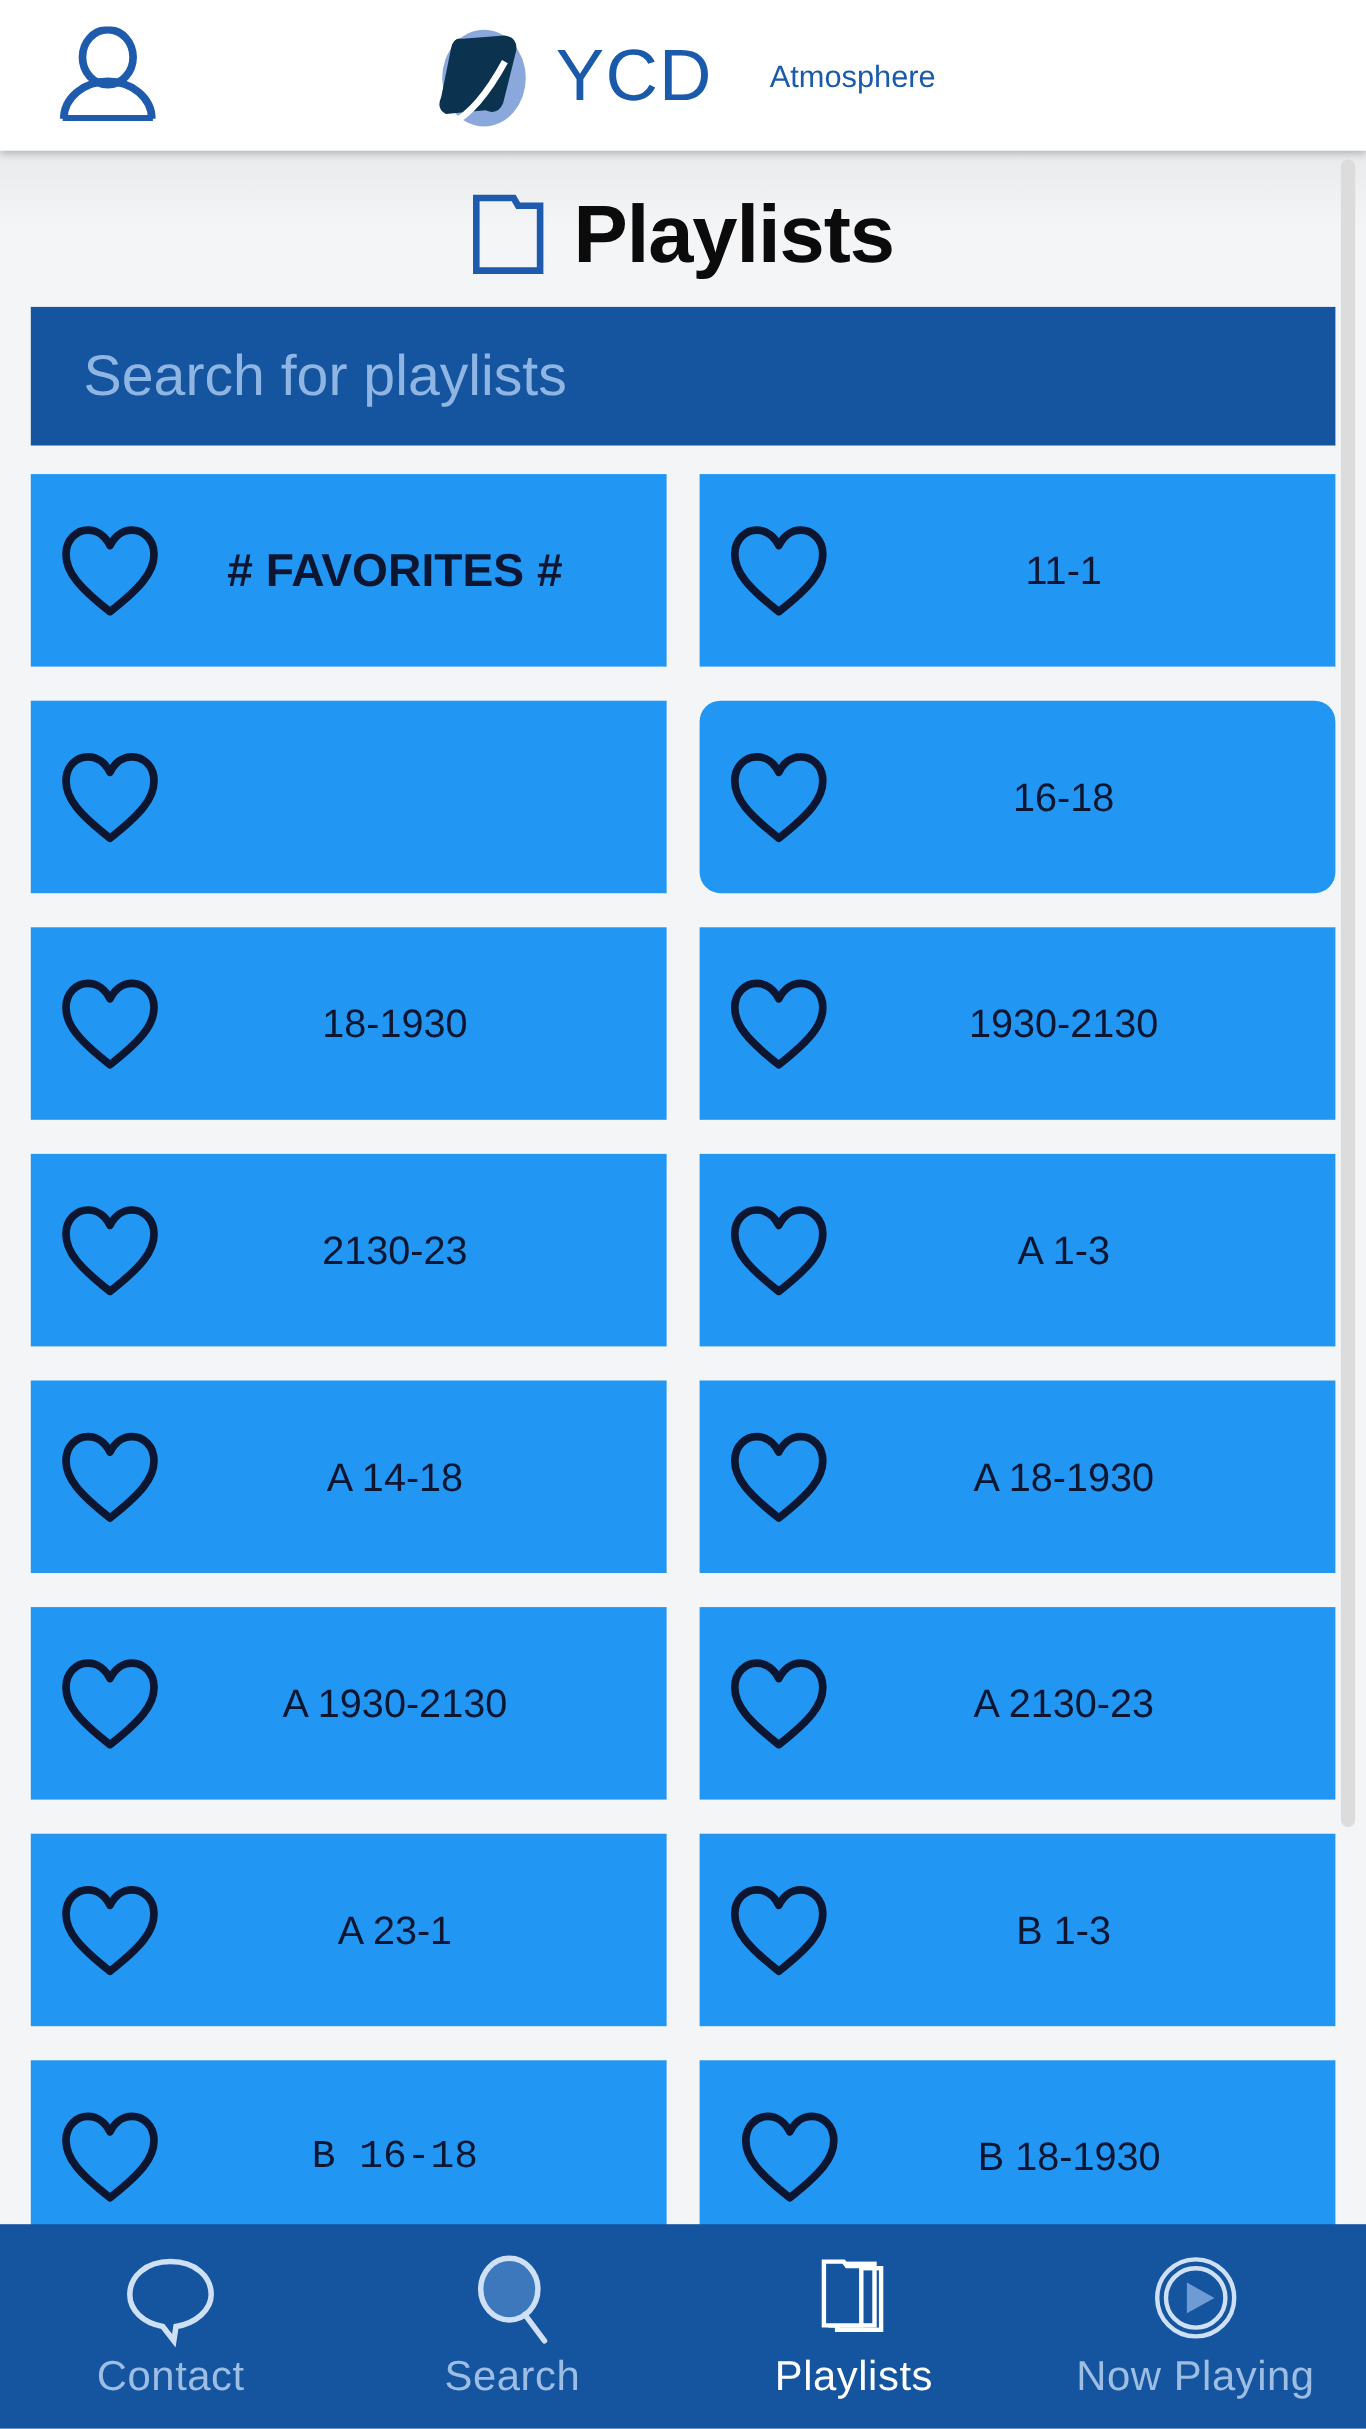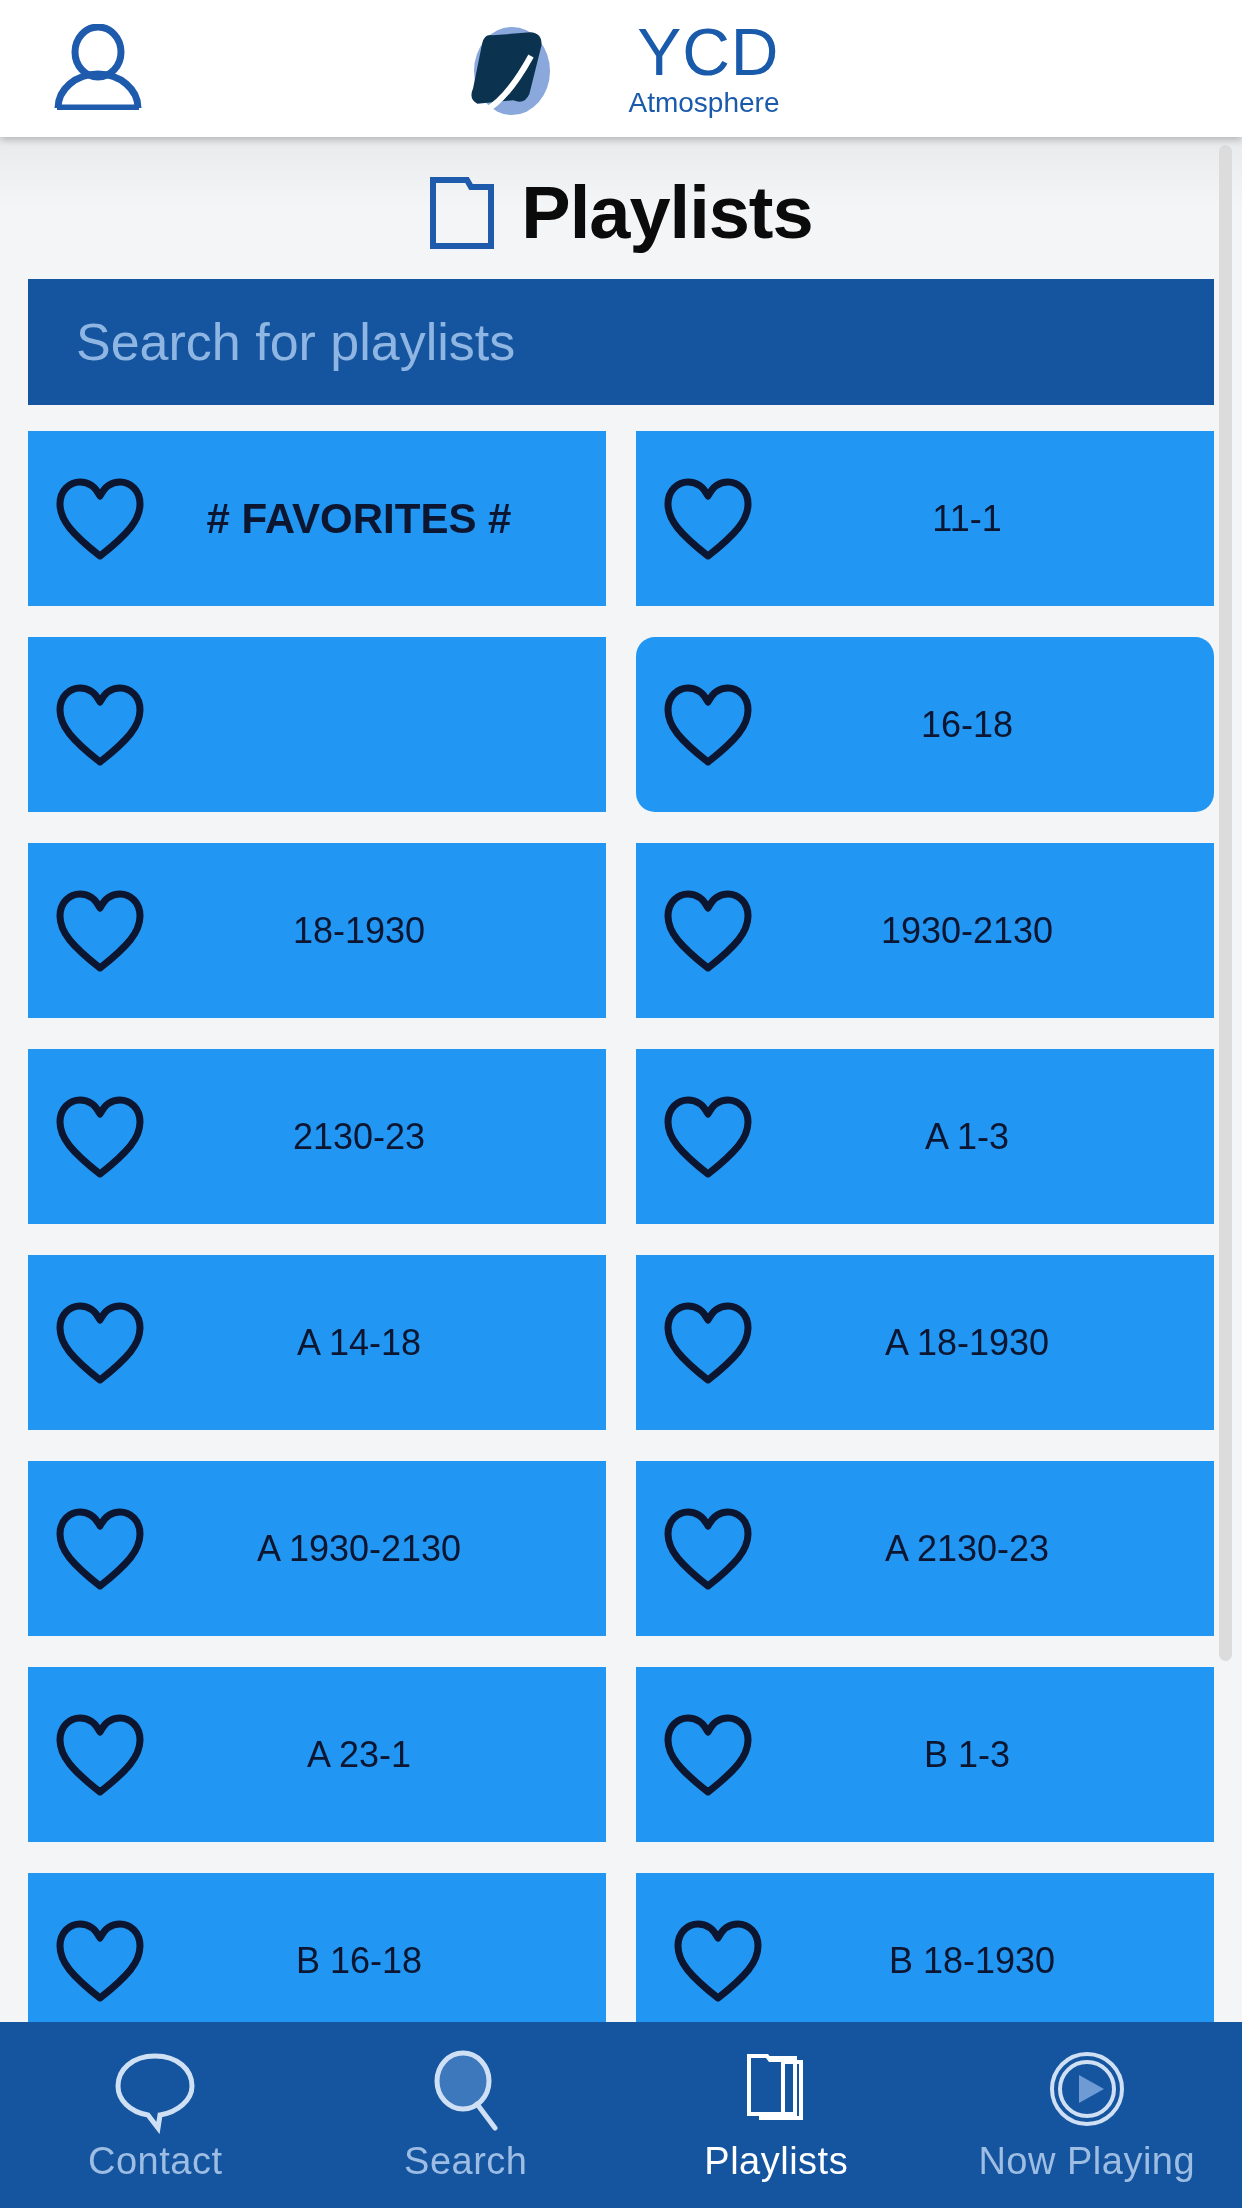--- a/index.html
+++ b/index.html
@@ -19,21 +19,21 @@
   }
   .account-btn{
     position:absolute; left:28px; top:12px; width:140px; height:110px;
     display:flex; align-items:center; justify-content:center;
   }
   .brand{
     position:absolute; left:0; right:0; top:8px; height:120px;
     display:flex; align-items:center; justify-content:center; gap:12px;
   }
   .brand-mark{ width:102px; height:104px; flex:0 0 auto; }
-  .brand-text{ display:flex; flex-direction:column; align-items:flex-end; line-height:1; }
+  .brand-text{ display:flex; flex-direction:row; align-items:center; line-height:1; }
   .brand-name{
     font-size:66px; font-weight:400; color:#1a5aab; letter-spacing:1px;
   }
   .brand-sub{
     font-size:28px; font-weight:400; color:#1a5aab; margin-top:4px; margin-left:52px;
   }
 
   
   .body-area{
     position:absolute; top:137px; left:0; width:1242px; height:1926px;
@@ -227,21 +227,21 @@
               <path d="M46 80 C18 58 6 44 6 28 C6 14 16 6 26 6 C35 6 42 12 46 20 C50 12 57 6 66 6 C76 6 86 14 86 28 C86 44 74 58 46 80 Z" fill="none" stroke="#0d1630" stroke-width="7" stroke-linejoin="round"></path>
             </svg>
             <span class="tile-label">A 23-1</span>
           </button>
           <button class="tile" style="background: rgb(33, 150, 243);">
             <svg class="tile-heart" viewBox="0 0 92 86">
               <path d="M46 80 C18 58 6 44 6 28 C6 14 16 6 26 6 C35 6 42 12 46 20 C50 12 57 6 66 6 C76 6 86 14 86 28 C86 44 74 58 46 80 Z" fill="none" stroke="#0d1630" stroke-width="7" stroke-linejoin="round"></path>
             </svg>
             <span class="tile-label">B 1-3</span>
           </button>
-          <button class="tile" style="background: rgb(33, 150, 243);">
+          <button class="tile" style="background: rgb(33, 150, 243); font-family: Liberation Mono, monospace;">
             <svg class="tile-heart" viewBox="0 0 92 86">
               <path d="M46 80 C18 58 6 44 6 28 C6 14 16 6 26 6 C35 6 42 12 46 20 C50 12 57 6 66 6 C76 6 86 14 86 28 C86 44 74 58 46 80 Z" fill="none" stroke="#0d1630" stroke-width="7" stroke-linejoin="round"></path>
             </svg>
             <span class="tile-label">B 16-18</span>
           </button>
           <button class="tile" style="background: rgb(33, 150, 243); padding-left: 10px;">
             <svg class="tile-heart" viewBox="0 0 92 86">
               <path d="M46 80 C18 58 6 44 6 28 C6 14 16 6 26 6 C35 6 42 12 46 20 C50 12 57 6 66 6 C76 6 86 14 86 28 C86 44 74 58 46 80 Z" fill="none" stroke="#0d1630" stroke-width="7" stroke-linejoin="round"></path>
             </svg>
             <span class="tile-label">B 18-1930</span>

